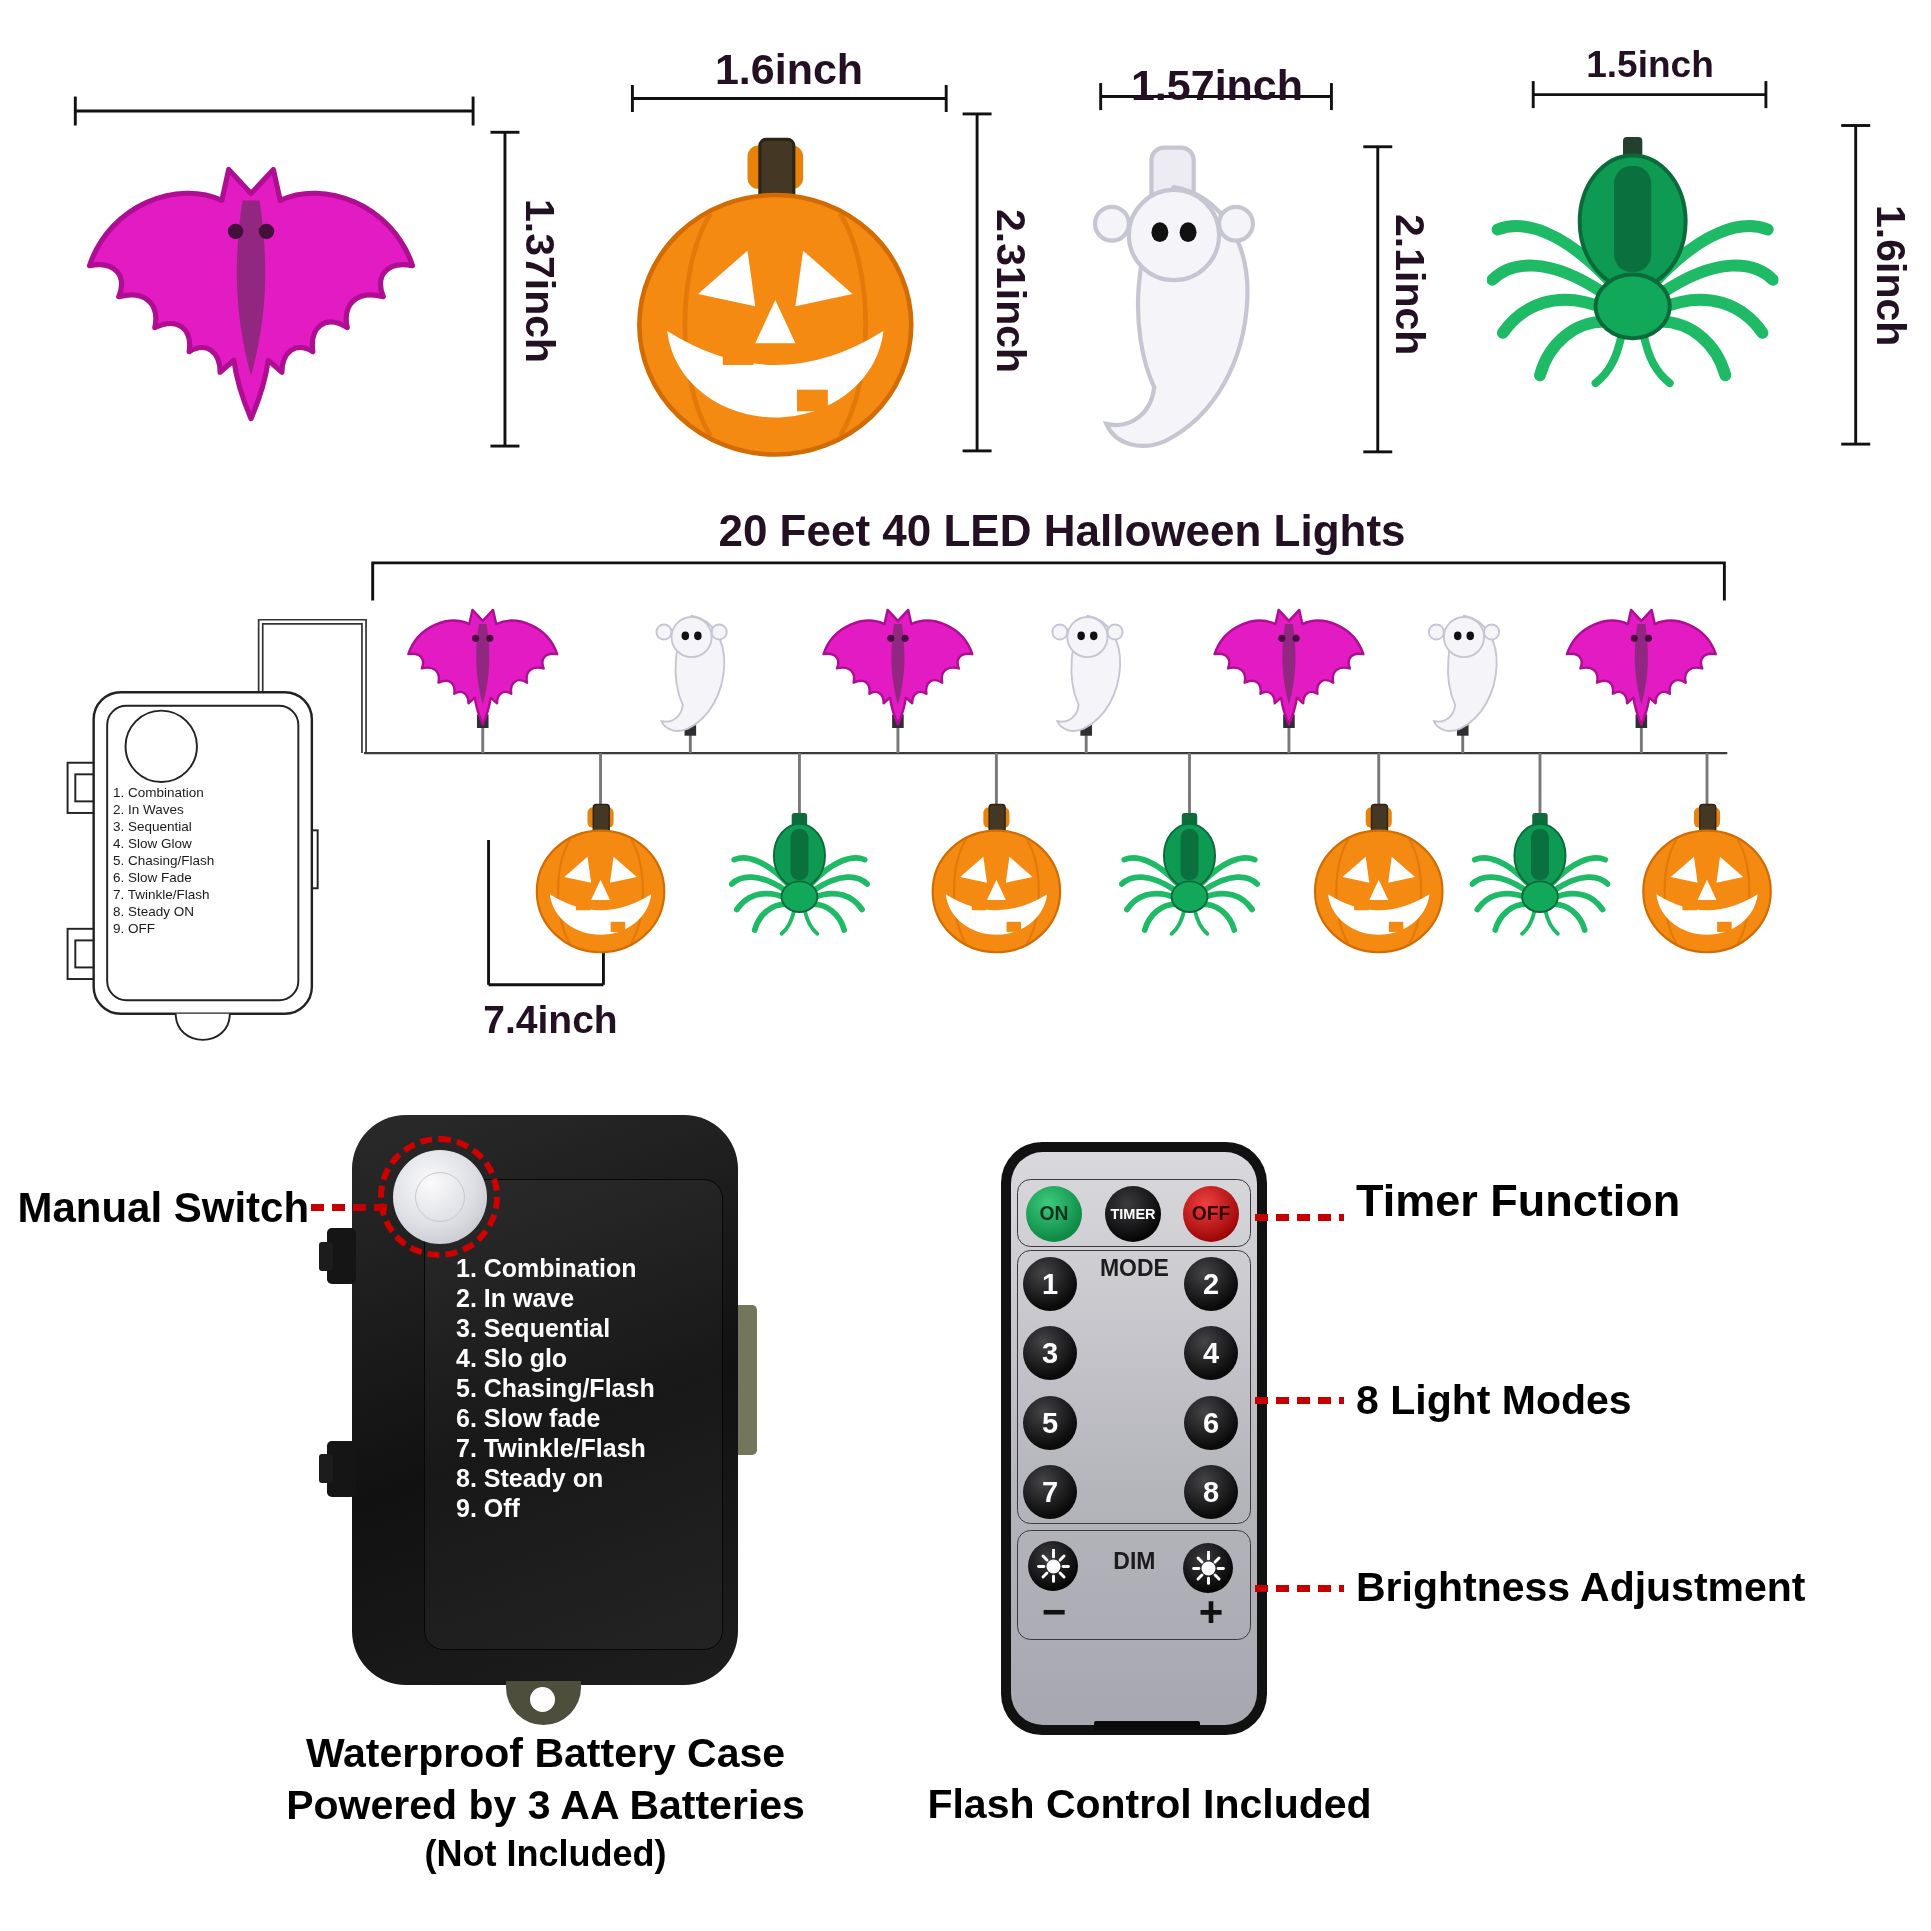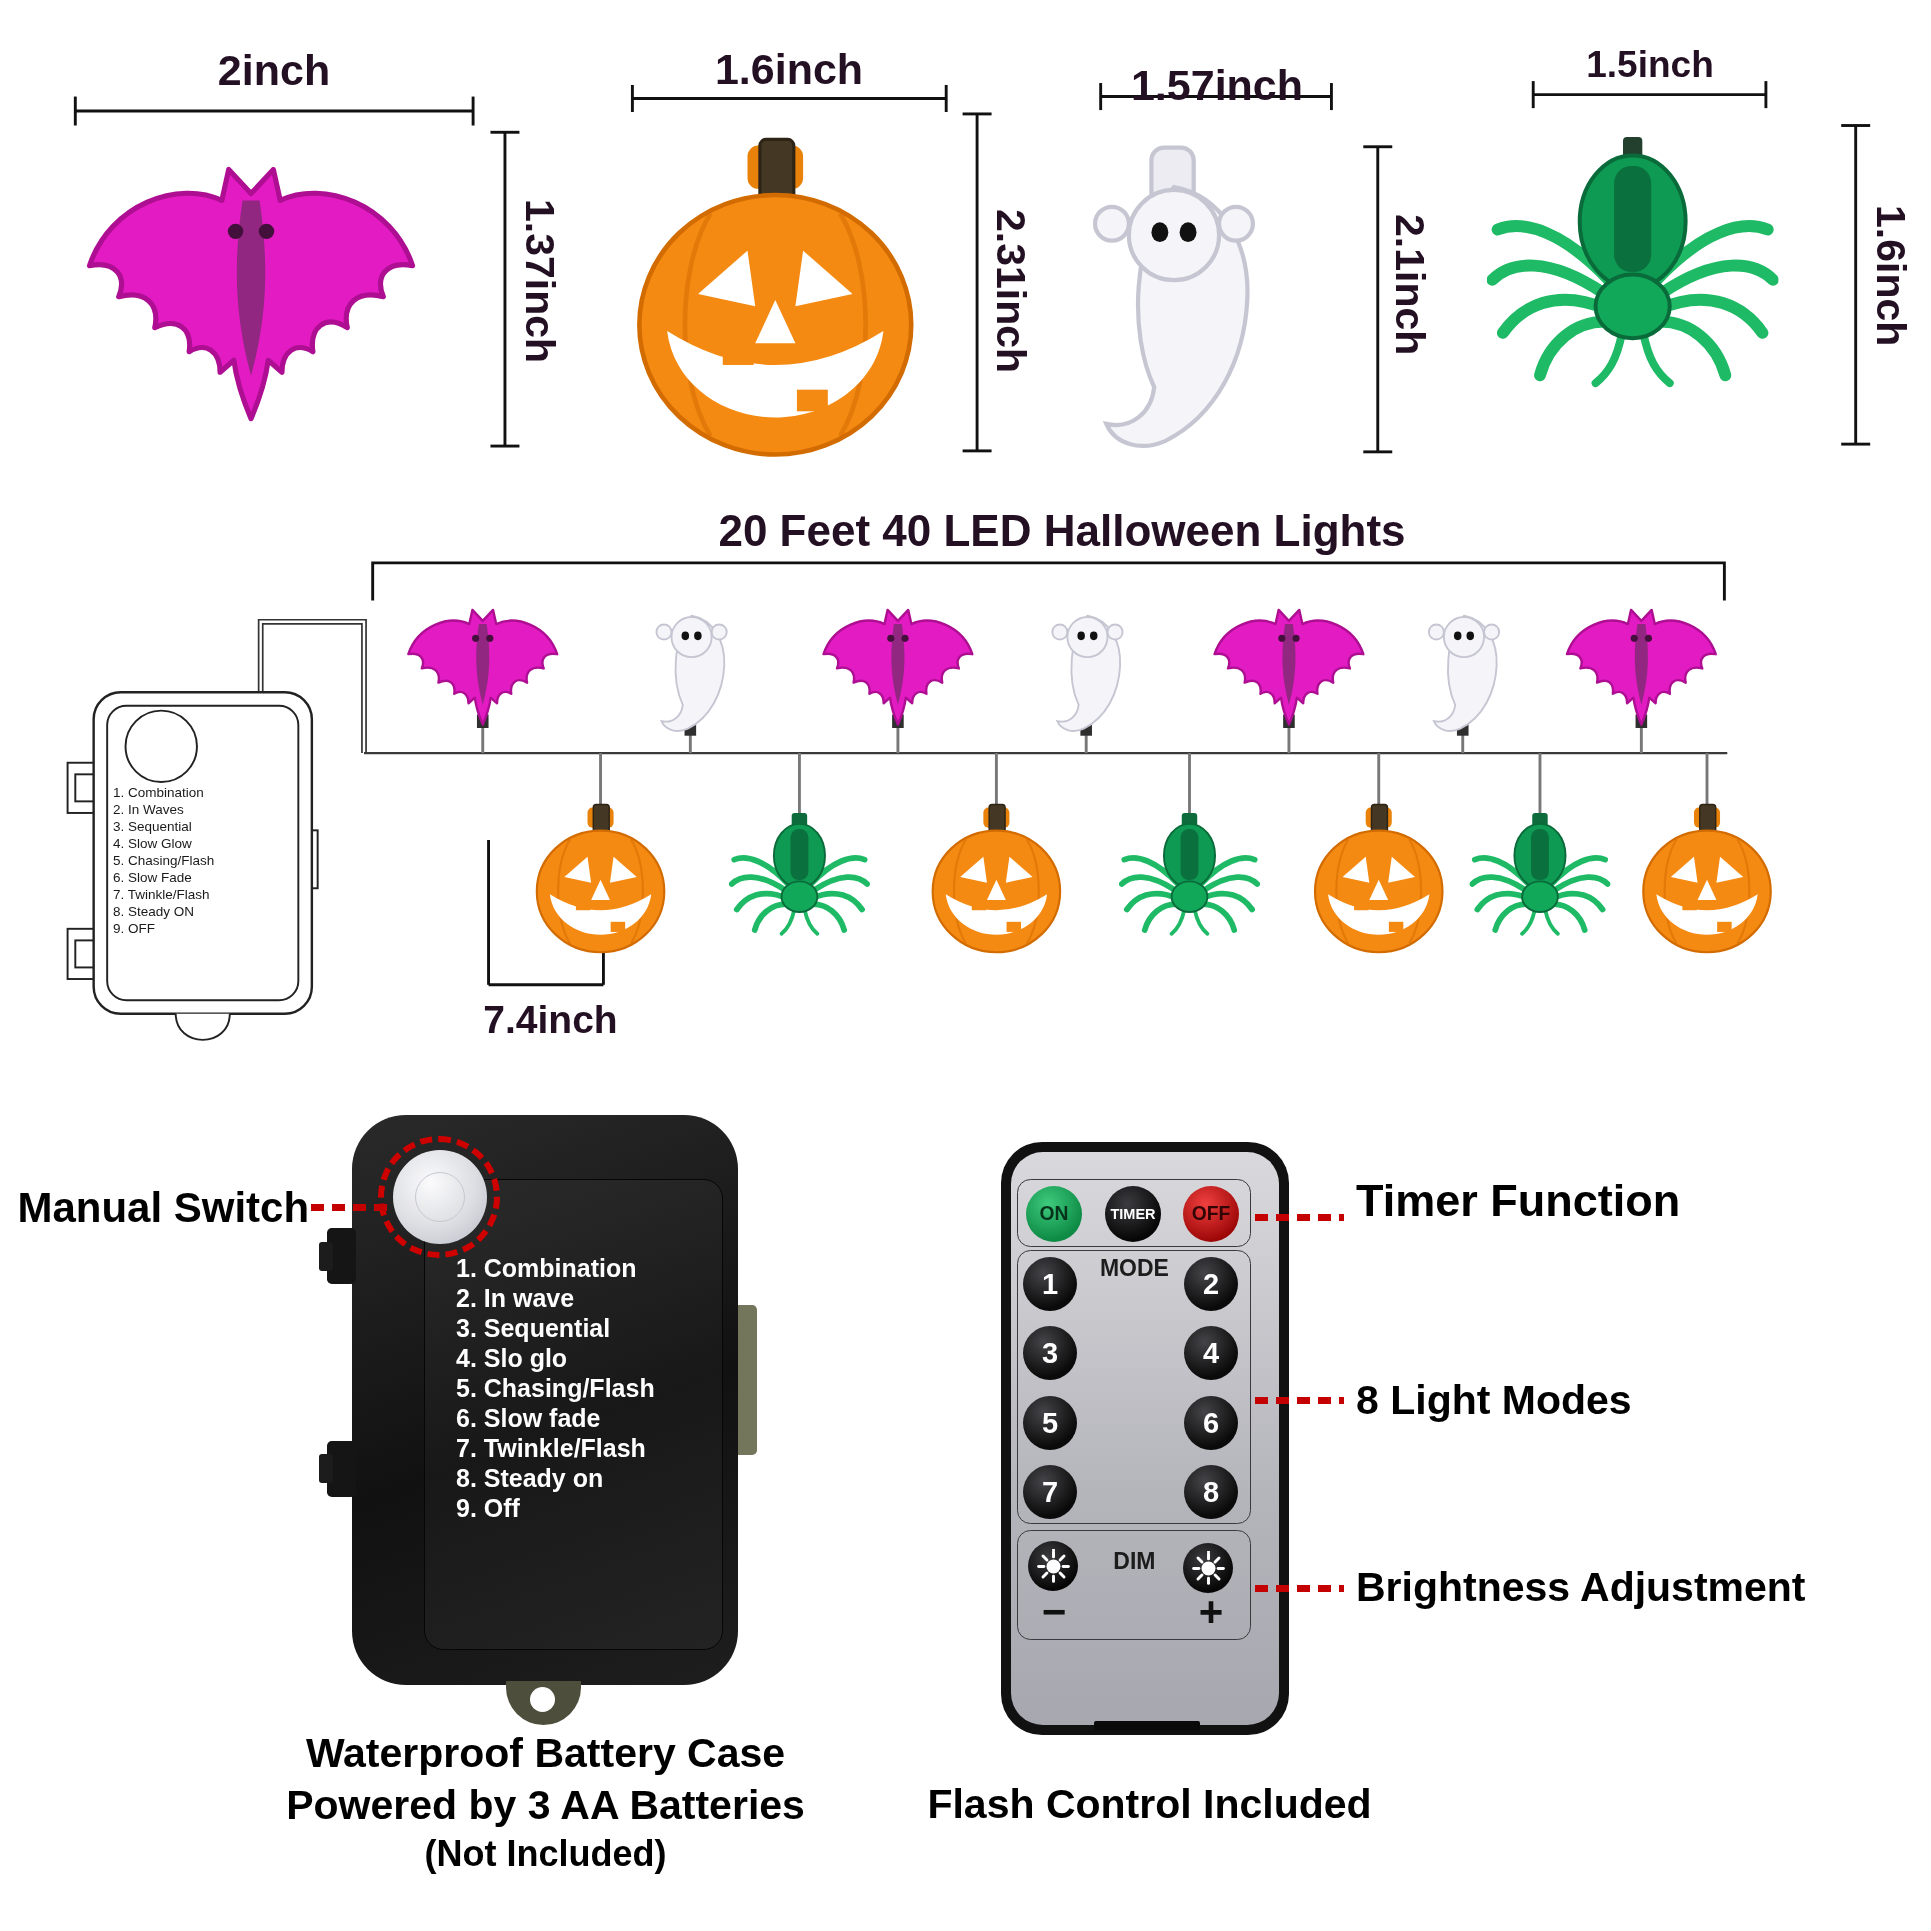--- a/index.html
+++ b/index.html
@@ -25,21 +25,21 @@
          background:radial-gradient(circle at 40% 35%,#fbfbfc,#dcdde2 55%,#b9bbc5);}
   .bcase-btn-ring{position:absolute;left:22px;top:22px;width:48px;height:48px;border-radius:50%;
          border:1.9px solid #c6c8d2;}
   .clip{position:absolute;width:29px;height:56px;background:#151515;border-radius:4.8px;}
   .clipnub{position:absolute;width:13.5px;height:29px;background:#1c1c1c;border-radius:2.9px;}
   .connector{position:absolute;left:734px;top:1305px;width:23px;height:150px;background:#73765b;border-radius:4.8px;}
   .btab{position:absolute;left:506px;top:1681px;width:75px;height:44px;background:#4e4e3d;
         border-radius:0 0 41px 41px;}
   .btab-hole{position:absolute;left:530px;top:1687px;width:25px;height:25px;border-radius:50%;background:#fff;}
   
-  .remote{position:absolute;left:1001px;top:1142px;width:266px;height:593px;border-radius:41px;background:#111;padding-left:22px;}
+  .remote{position:absolute;left:1001px;top:1142px;width:266px;height:593px;border-radius:41px;background:#111;}
   .r-inner{position:absolute;left:9.7px;top:9.7px;right:9.7px;bottom:9.7px;border-radius:32px;
            background:linear-gradient(180deg,#d9d9dd,#b4b4bb 60%,#a7a7af);}
   .r-panel{position:absolute;border:1.9px solid #3a3a3e;border-radius:13.5px;box-sizing:border-box;}
   .rbtn{position:absolute;border-radius:50%;display:flex;align-items:center;justify-content:center;
         font-weight:bold;}
   .rbtn-num{width:54px;height:54px;background:radial-gradient(circle at 38% 30%,#454549,#0a0a0a 70%);
         color:#fff;font-size:29px;}
   .r-label{position:absolute;left:16.4px;width:234px;text-align:center;font-size:23px;color:#1c1c1c;font-weight:bold;}
   .r-sign{position:absolute;width:48px;text-align:center;font-size:42px;color:#101010;font-weight:bold;}
   .r-notch{position:absolute;left:93px;top:579px;width:106px;height:8.7px;background:#0a0a0a;border-radius:1.9px;}
@@ -223,21 +223,20 @@
     </g>
     <use href="#sym-pumpkin" x="547" y="830" width="150" height="158"></use>
     <use href="#sym-pumpkin" x="957" y="830" width="150" height="158"></use>
     <use href="#sym-pumpkin" x="1353" y="830" width="150" height="158"></use>
     <use href="#sym-pumpkin" x="1693" y="830" width="150" height="158"></use>
     <use href="#sym-spider" x="755" y="848" width="146" height="139"></use>
     <use href="#sym-spider" x="1159" y="848" width="146" height="139"></use>
     <use href="#sym-spider" x="1522" y="848" width="146" height="139"></use>
   </svg>
 
-  <div class="lbl ctr" style="left:75px;top:46px;width:398px;font-size:43px;">2inch</div>
   <div class="lbl ctr" style="left:632px;top:45px;width:314px;font-size:43px;">1.6inch</div>
   <div class="lbl ctr" style="left:1101px;top:44px;width:232px;font-size:43px;margin-top:17px;">1.57inch</div>
   <div class="lbl ctr" style="left:1533px;top:44px;width:234px;font-size:37px;">1.5inch</div>
 
   <div class="lbl vert" style="left:516px;top:199px;font-size:41px;">1.37inch</div>
   <div class="lbl vert" style="left:987px;top:209px;font-size:41px;">2.31inch</div>
   <div class="lbl vert" style="left:1386px;top:214px;font-size:41px;">2.1inch</div>
   <div class="lbl vert" style="left:1867px;top:205px;font-size:41px;">1.6inch</div>
 
   <div class="lbl ctr" style="left:676px;top:506px;width:772px;font-size:44px;">20 Feet 40 LED Halloween Lights</div>

